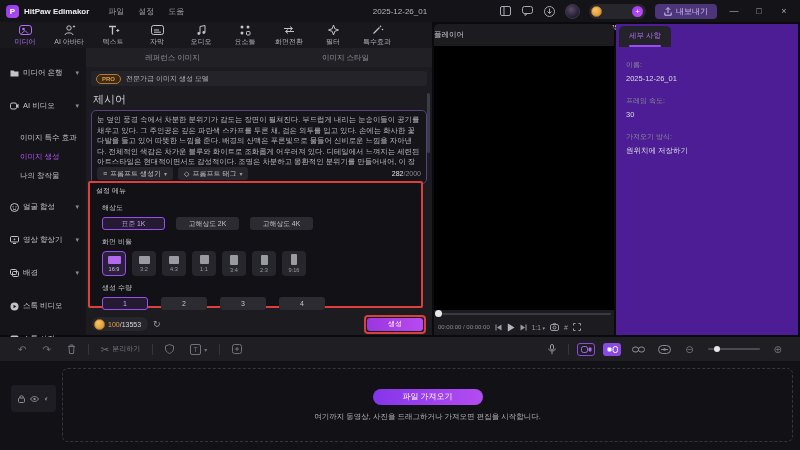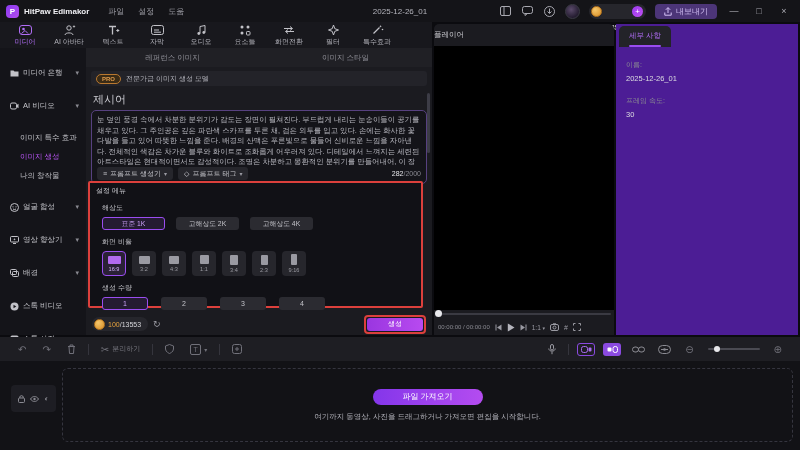--- a/index.html
+++ b/index.html
@@ -494,20 +494,24 @@
       <span class="dt-underline"></span>
     </div>
     <div class="dfield">
       <div class="dlabel">이름:</div>
       <div class="dvalue">2025-12-26_01</div>
     </div>
     <div class="dfield">
       <div class="dlabel">프레임 속도:</div>
       <div class="dvalue">30</div>
     </div>
+    <div class="dfield">
+      <div class="dlabel">가져오기 방식:</div>
+      <div class="dvalue">원위치에 저장하기</div>
+    </div>
   </div>
 
   <div id="bottombar" class="abs">
     <span class="bt-ic">↶</span>
     <span class="bt-ic">↷</span>
     <span class="bt-ic">
       <svg width="9" height="10" viewBox="0 0 9 10">
           <path d="M1 2.5 L8 2.5 M3 2.5 L3 1 L6 1 L6 2.5" fill="none" stroke="#71717a"></path>
           <path d="M2 2.5 L2.5 9.5 L6.5 9.5 L7 2.5" fill="none" stroke="#71717a"></path>
         </svg>

